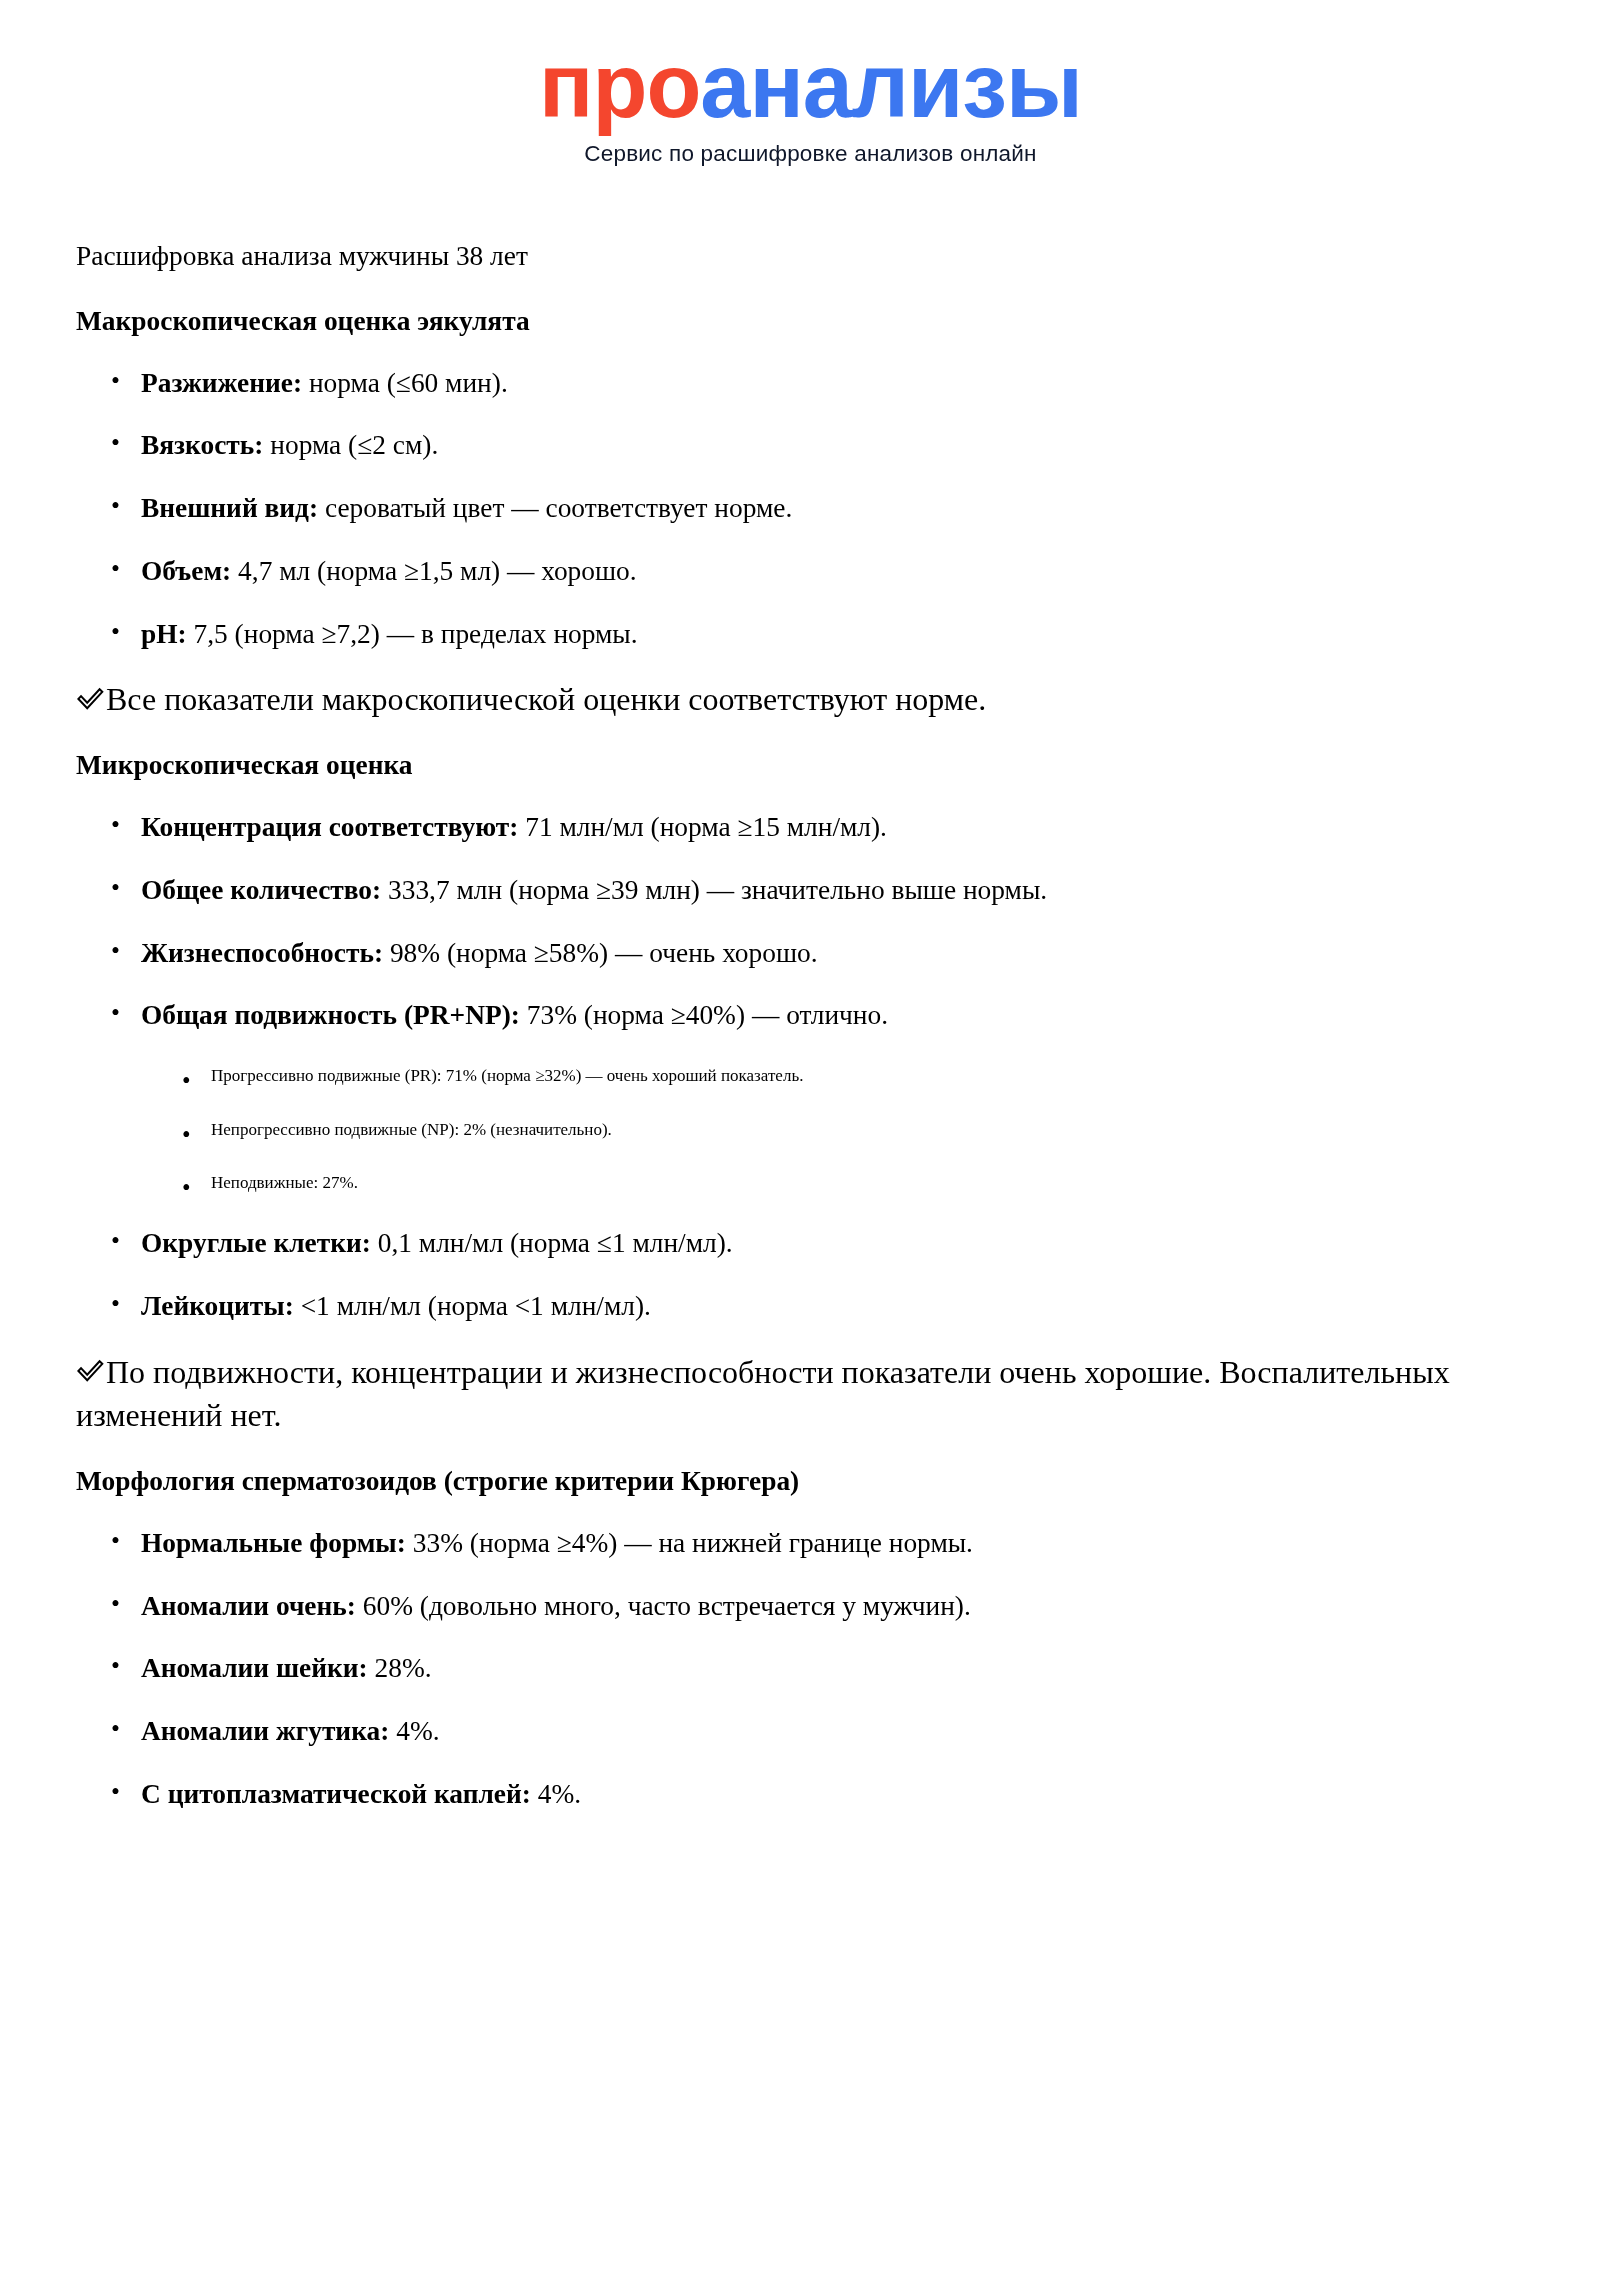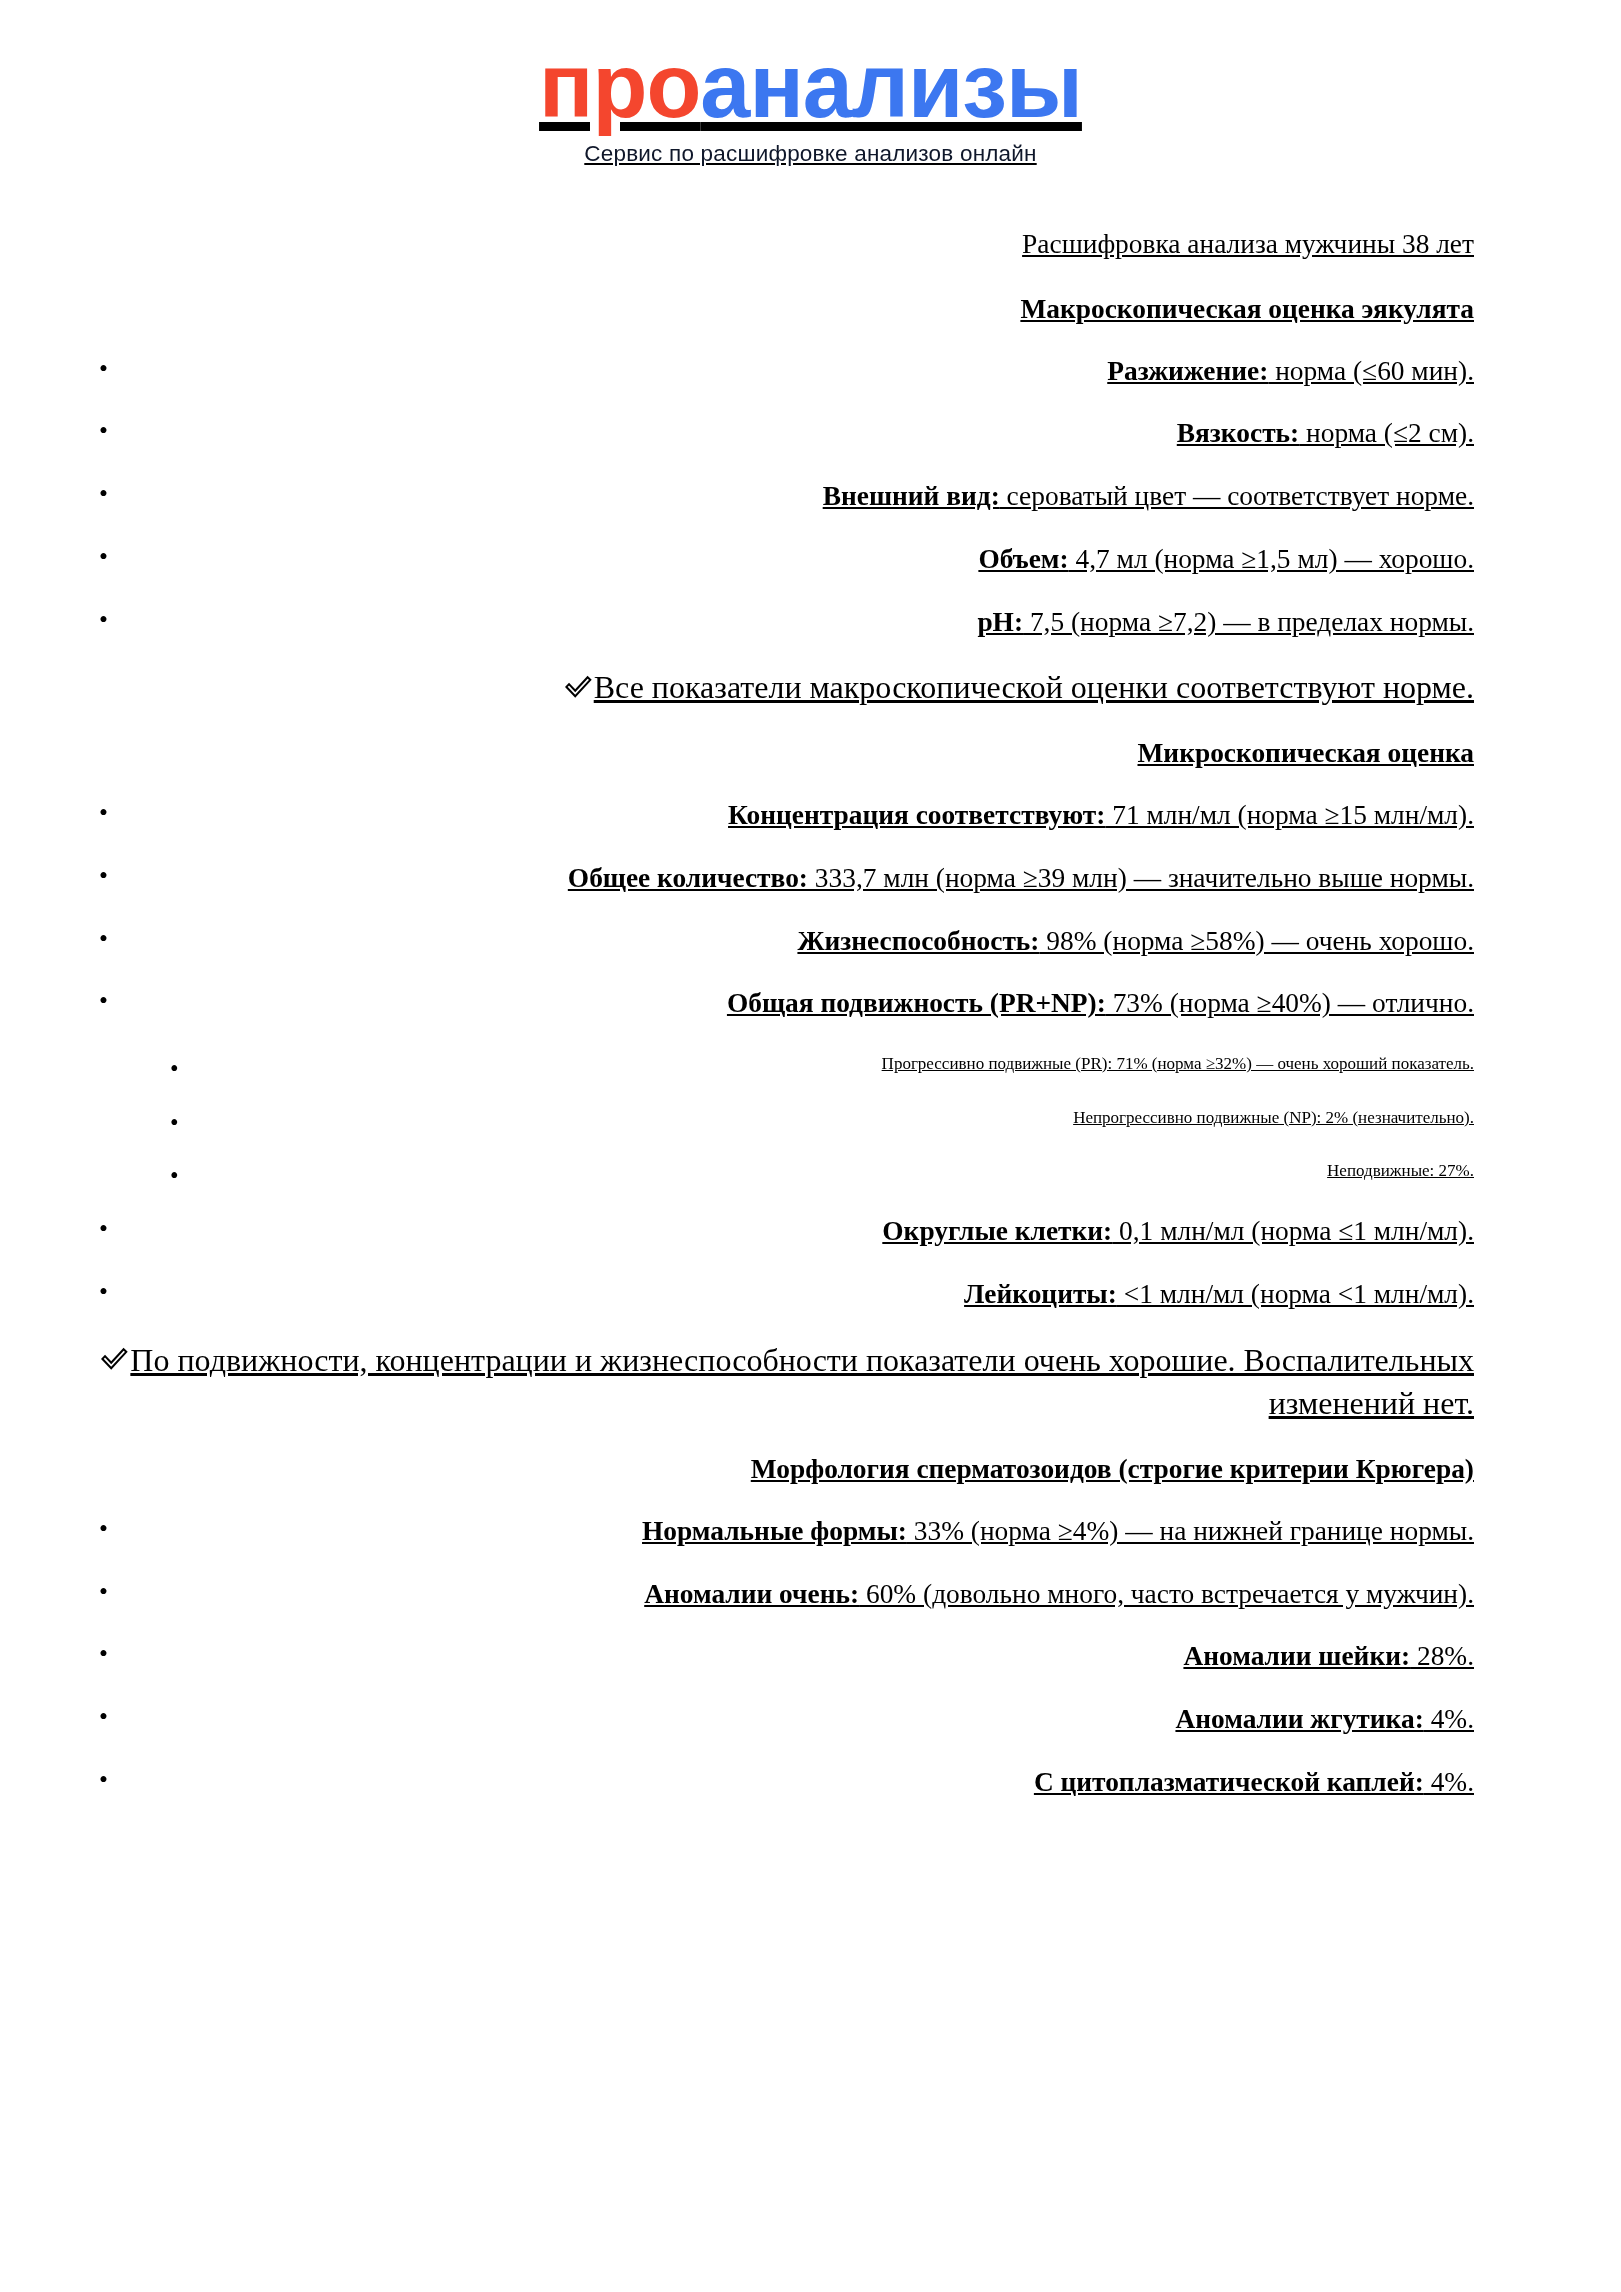--- a/index.html
+++ b/index.html
@@ -14,21 +14,20 @@
     color: #000000;
     -webkit-font-smoothing: antialiased;
   }
 
   .page {
     position: relative;
     width: 1621px;
     height: 2293px;
     background: #ffffff;
     box-sizing: border-box;
-    text-decoration: underline;
   }
 
   
   .header {
     width: 100%;
     padding-top: 41px;
     text-align: center;
   }
   .logo {
     font-family: "Liberation Sans", "DejaVu Sans", sans-serif;
@@ -43,24 +42,23 @@
   .tagline {
     font-family: "Liberation Sans", "DejaVu Sans", sans-serif;
     font-size: 22.5px;
     color: #0f172a;
     margin-top: 9.8px;
     letter-spacing: 0.2px;
   }
 
   
   .content {
-    margin: 0;
+    margin: 12px;
     padding: 59px 147px 0 64px;
     box-sizing: border-box;
-    text-align: right;
   }
 
   .intro {
     font-size: 27.4px;
     line-height: 1.32;
     margin: 0 0 29px 0;
   }
 
   h2.section-title {
     font-size: 27.4px;

